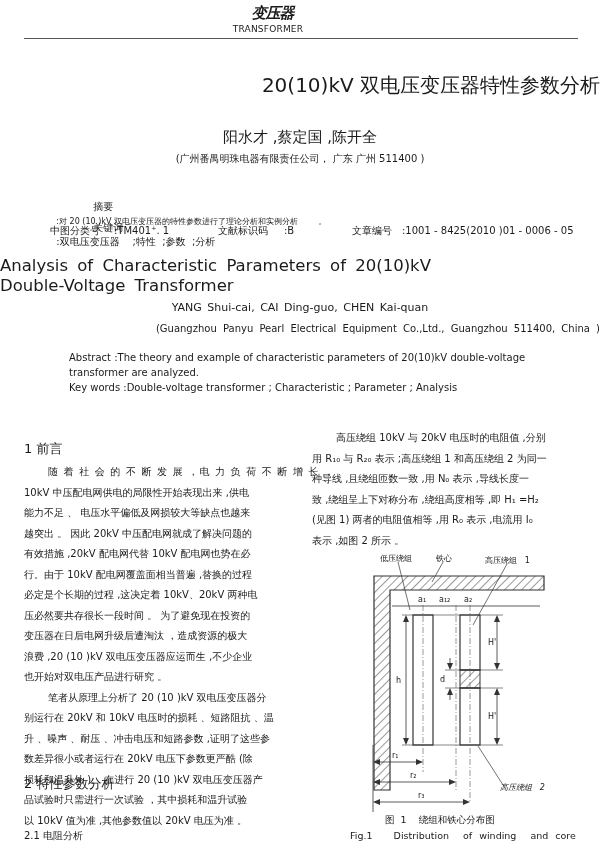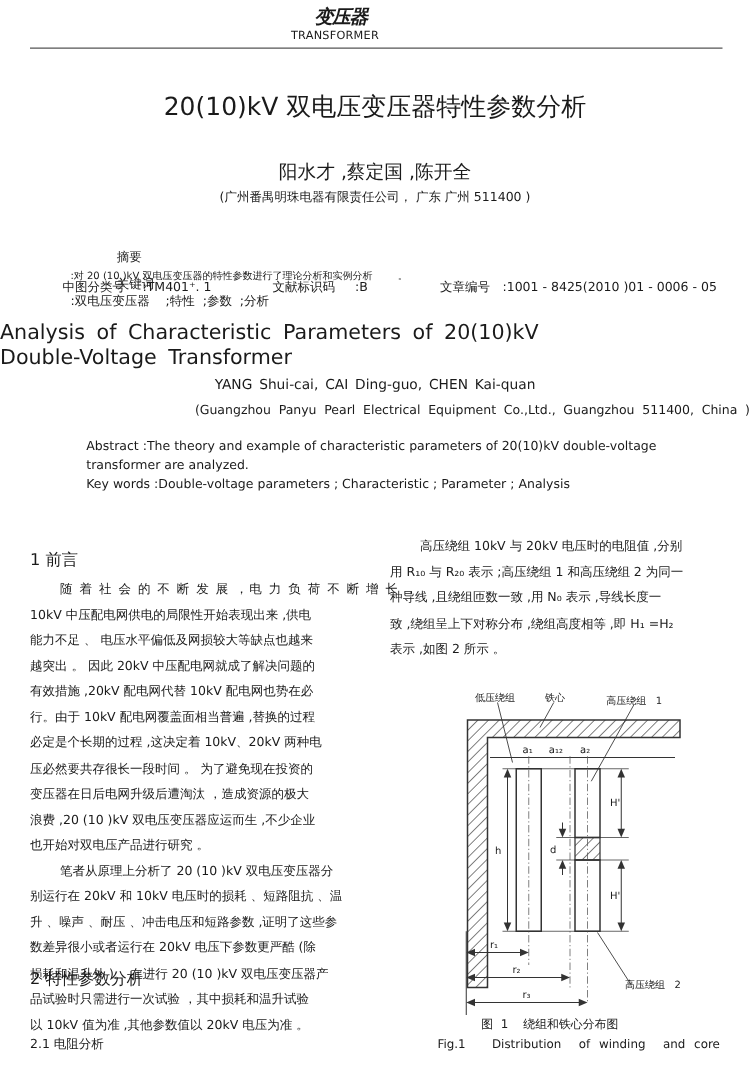--- a/index.html
+++ b/index.html
@@ -4,21 +4,21 @@
 <style>
   html, body { margin: 0; padding: 0; background: #ffffff; }
   body {
     width: 600px; height: 858px; position: relative; overflow: hidden;
     font-family: "DejaVu Sans", "Liberation Sans", sans-serif; color: #1a1a1a;
   }
   .abs { position: absolute; }
   .journal-logo { left: 0; width: 545px; top: 4px; text-align: center; font-size: 15px; font-weight: bold; letter-spacing: -1px; line-height: 18px; font-style: italic; }
   .journal-name { left: 0; width: 536px; top: 24px; text-align: center; font-size: 9px; letter-spacing: 0.2px; line-height: 11px; }
   .header-rule { left: 24px; width: 554px; top: 38px; height: 0; border-top: 1.5px solid #555; }
-  .title-cn { left: 0; width: 600px; top: 72px; text-align: center; font-size: 20px; line-height: 26px; }
+  .title-cn { left: 0; width: 600px; top: 72px; text-align: right; font-size: 20px; line-height: 26px; }
   .authors-cn { left: 0; width: 600px; top: 127px; text-align: center; font-size: 15px; line-height: 20px; }
   .affil-cn { left: 0; width: 600px; top: 152px; text-align: center; font-size: 10px; line-height: 14px; }
   .meta-line { left: 50px; font-size: 10px; line-height: 14px; white-space: pre; }
   .meta-line .lbl { display: inline-block; margin-left: 37px; }
   .abstract-cn { top: 186px; }
   .abstract-cn .val { font-size: 8px; }
   .keywords-cn { top: 207px; }
   .classification { top: 224px; width: 510px; }
   .classification span { position: absolute; top: 0; }
   .title-en { left: 0; width: 600px; top: 256px; font-size: 16.5px; line-height: 20px; word-spacing: 4px; }
@@ -66,21 +66,21 @@
 <div class="abs title-en">
   <div>Analysis of Characteristic  Parameters of 20(10)kV</div>
   <div>Double-Voltage   Transformer</div>
 </div>
 <div class="abs authors-en">YANG  Shui-cai, CAI  Ding-guo, CHEN  Kai-quan</div>
 <div class="abs affil-en">(Guangzhou  Panyu Pearl Electrical Equipment  Co.,Ltd., Guangzhou  511400, China )</div>
 
 <div class="abs abstract-en">
   <p>Abstract :The theory and example  of characteristic  parameters  of 20(10)kV  double-voltage</p>
   <p>transformer  are analyzed.</p>
-  <p>Key words :Double-voltage    parameters  ; Characteristic   ; Parameter  ; Analysis</p>
+  <p>Key words :Double-voltage    transformer  ; Characteristic   ; Parameter  ; Analysis</p>
 </div>
 
 <div class="abs section-title" style="left:24px; top:441px;">1 前言</div>
 <div class="abs body-col" style="left:24px; top:462px; width:276px;">
   <p class="indent" style="letter-spacing:1.2px">随 着 社 会 的 不 断 发 展 ，电 力 负 荷 不 断 增 长 ，</p>
   <p>10kV 中压配电网供电的局限性开始表现出来          ,供电</p>
   <p>能力不足  、 电压水平偏低及网损较大等缺点也越来</p>
   <p>越突出  。 因此  20kV 中压配电网就成了解决问题的</p>
   <p>有效措施   ,20kV 配电网代替    10kV 配电网也势在必</p>
   <p>行。由于  10kV 配电网覆盖面相当普遍       ,替换的过程</p>
@@ -98,20 +98,21 @@
   <p>以 10kV 值为准  ,其他参数值以     20kV 电压为准  。</p>
 </div>
 <div class="abs section-title" style="left:24px; top:776px;text-align:right;">2 特性参数分析</div>
 <div class="abs subsec" style="left:24px; top:829px;">2.1    电阻分析</div>
 
 <div class="abs body-col" style="left:312px; top:428px; width:270px;">
   <p class="indent">高压绕组   10kV 与 20kV 电压时的电阻值      ,分别</p>
   <p>用 R₁₀ 与 R₂₀ 表示 ;高压绕组   1 和高压绕组   2 为同一</p>
   <p>种导线   ,且绕组匝数一致       ,用 N₀ 表示  ,导线长度一</p>
   <p>致 ,绕组呈上下对称分布        ,绕组高度相等      ,即 H₁ =H₂</p>
+  <p>(见图  1) 两者的电阻值相等       ,用 R₀ 表示  ,电流用   I₀</p>
   <p>表示  ,如图  2 所示 。</p>
 </div>
 
 <div class="abs" style="left:340px; top:550px; width:230px; height:265px;">
   <svg width="230" height="265" viewBox="0 0 230 265">
     <defs>
       <pattern id="hatch" width="6" height="6" patternUnits="userSpaceOnUse" patternTransform="rotate(45)">
         <line x1="0" y1="0" x2="0" y2="6" stroke="#333" stroke-width="1"></line>
       </pattern>
     </defs>
@@ -175,16 +176,16 @@
   <span class="fig-label" style="left:78px; top:45px;">a₁</span>
   <span class="fig-label" style="left:99px; top:45px;">a₁₂</span>
   <span class="fig-label" style="left:124px; top:45px;">a₂</span>
   <span class="fig-label" style="left:56px; top:126px;">h</span>
   <span class="fig-label" style="left:148px; top:88px;">H'</span>
   <span class="fig-label" style="left:148px; top:162px;">H'</span>
   <span class="fig-label" style="left:100px; top:125px;">d</span>
   <span class="fig-label" style="left:52px; top:201px;">r₁</span>
   <span class="fig-label" style="left:70px; top:221px;">r₂</span>
   <span class="fig-label" style="left:78px; top:241px;">r₃</span>
-  <span class="fig-label" style="left:160px; top:233px; white-space:pre;">高压绕组   2</span>
+  <span class="fig-label" style="left:160px; top:233px; white-space:pre;font-style:italic;">高压绕组   2</span>
 </div>
 <div class="abs fig-caption-cn" style="white-space:pre;">图  1    绕组和铁心分布图</div>
 <div class="abs fig-caption-en" style="white-space:pre;">Fig.1   Distribution  of winding  and core</div>
 
 </body></html>

